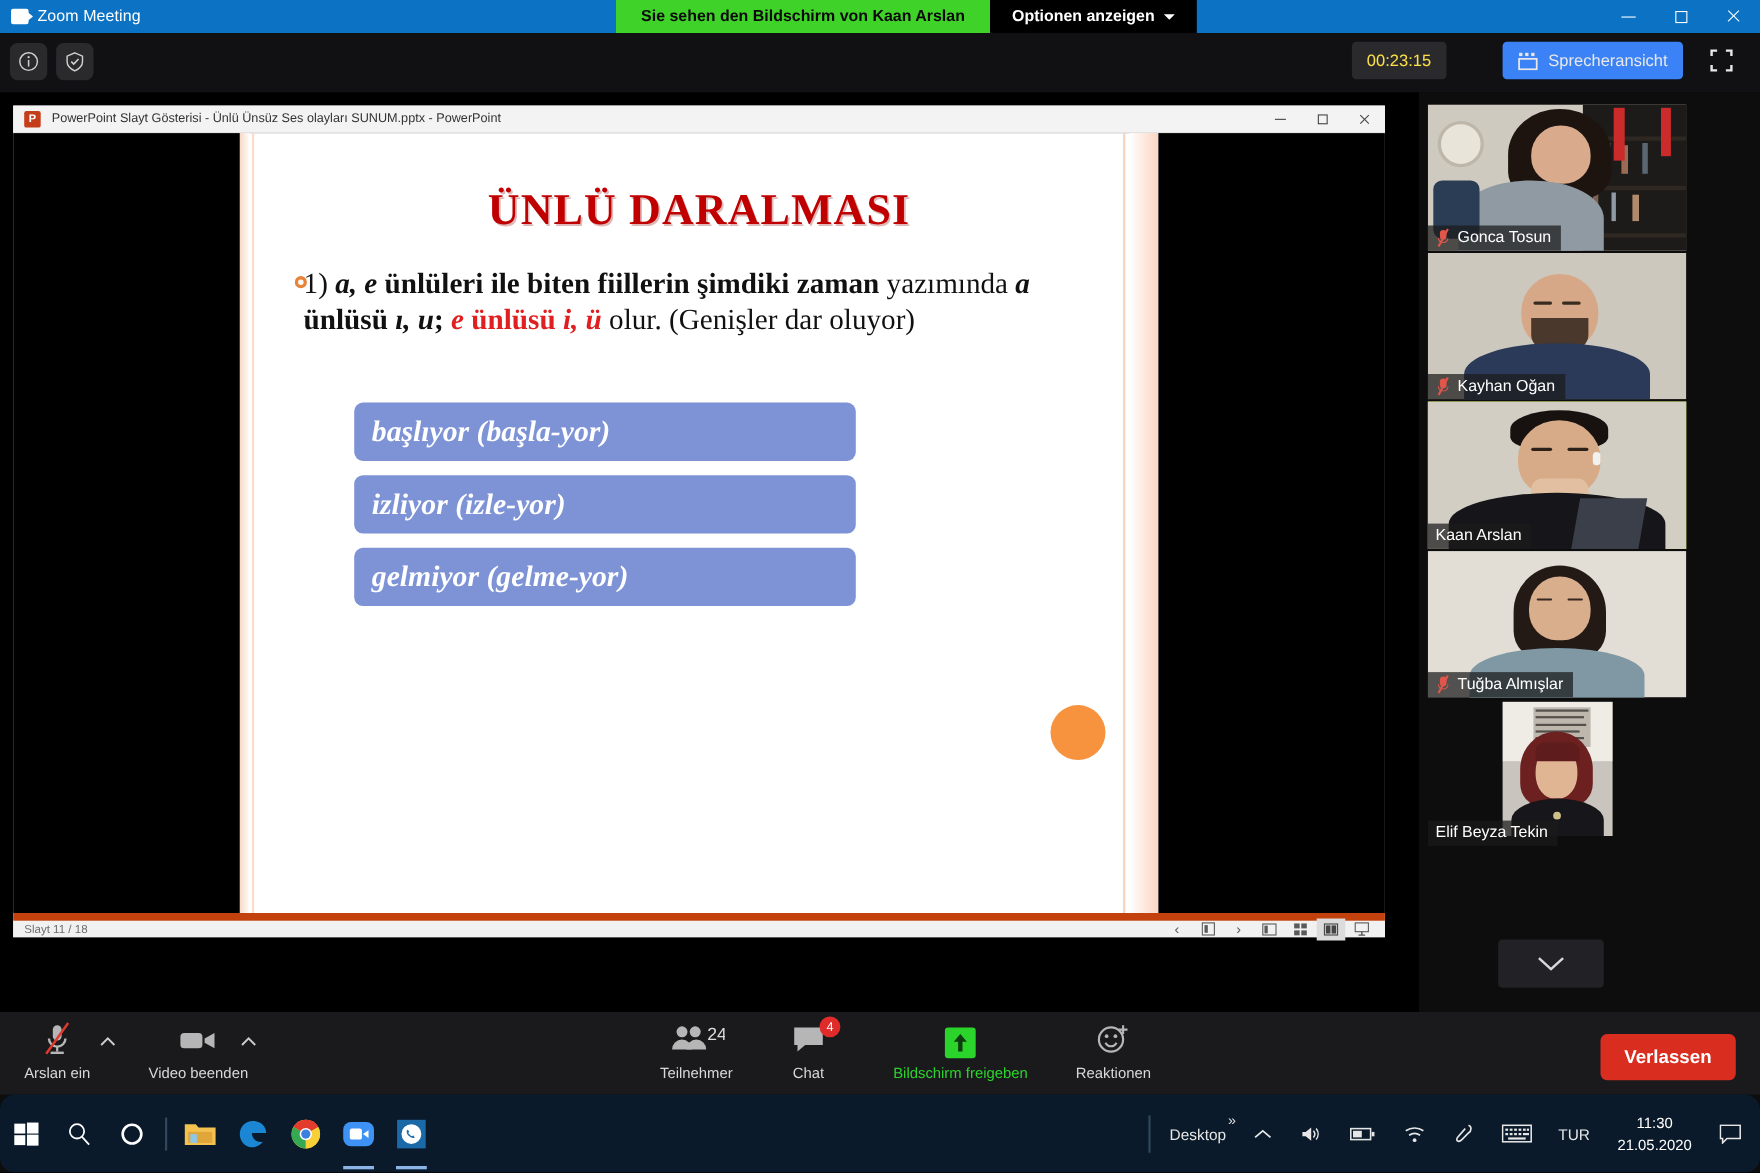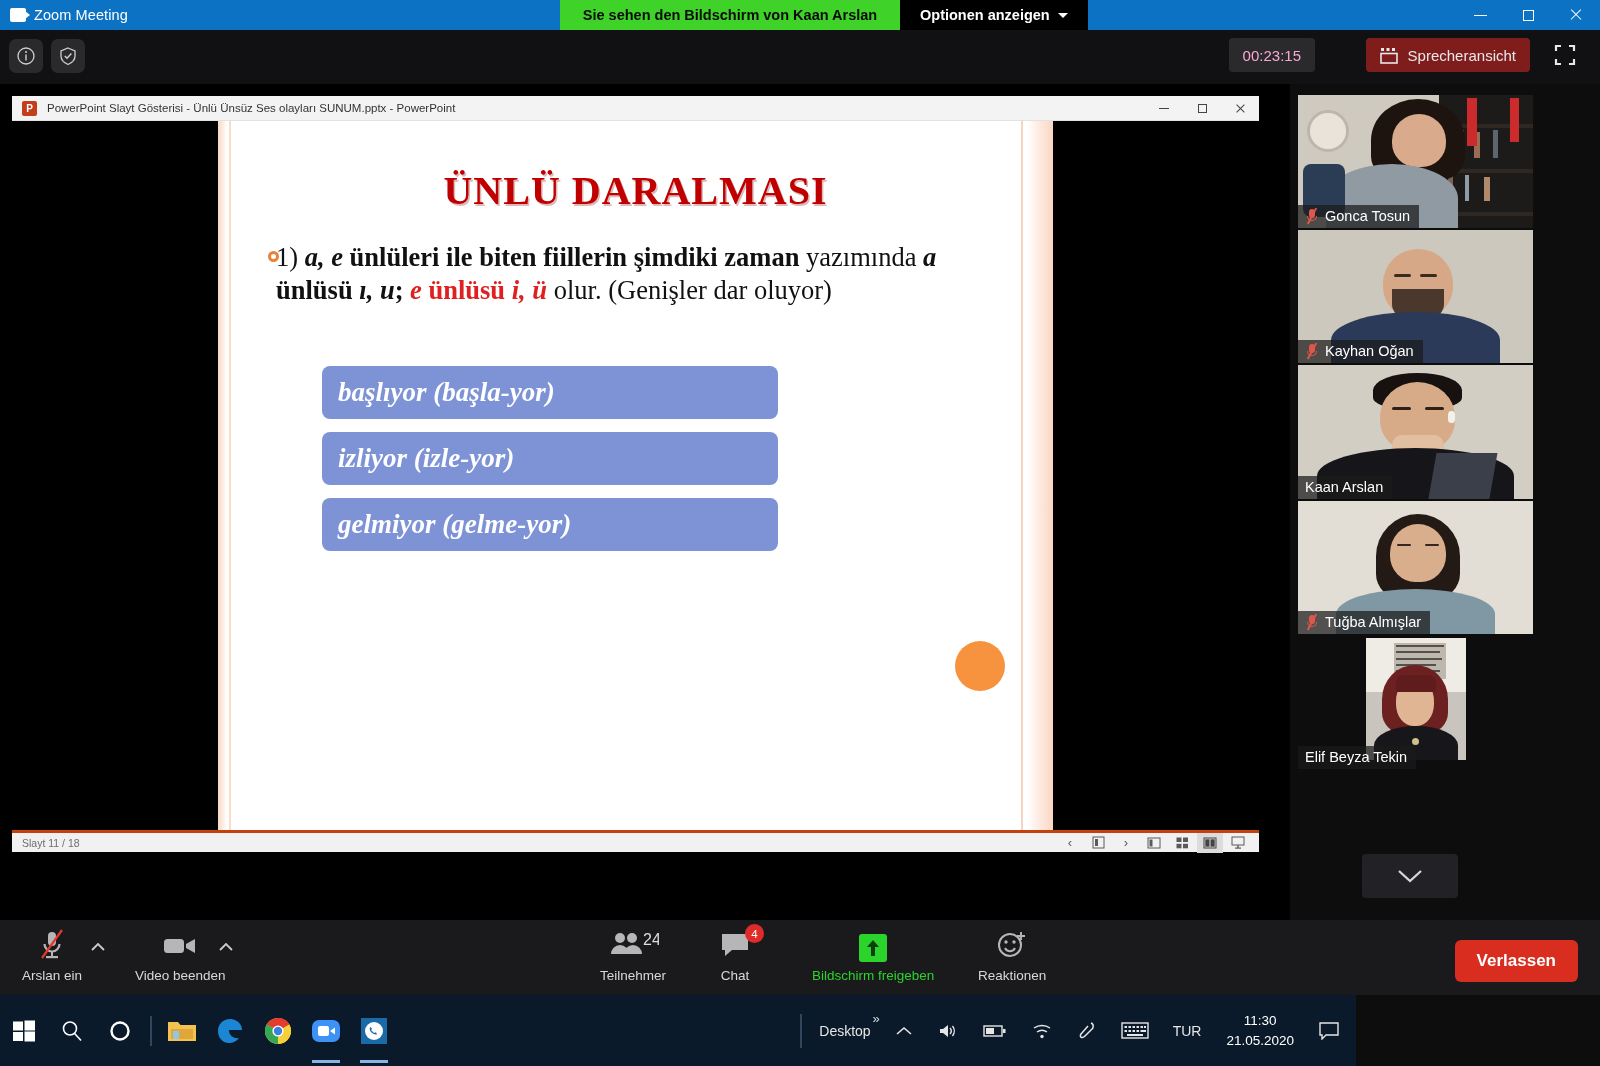--- a/index.html
+++ b/index.html
@@ -51,24 +51,24 @@
   .circle-btn {
     position: absolute; width: 34px; height: 34px; border-radius: 7px; background: #2a2a2d;
     display: flex; align-items: center; justify-content: center;
   }
   .ico-info { left: 9px; top: 39px; }
   .ico-shield { left: 51px; top: 39px; }
 
   .timer-pill {
     position: absolute; right: 285px; top: 38px; height: 34px; background: #2a2a2d; border-radius: 4px;
     display: flex; align-items: center; justify-content: center; padding: 0 14px;
-    color: #f9a8d4; font-size: 15px;
+    color: #fde047; font-size: 15px;
   }
   .view-pill {
-    position: absolute; right: 70px; top: 38px; height: 34px; background: #7f1d1d; border-radius: 4px;
+    position: absolute; right: 70px; top: 38px; height: 34px; background: #3b82f6; border-radius: 4px;
     display: flex; align-items: center; gap: 9px; padding: 0 14px; color: #e8e8e8; font-size: 15px;
   }
   .fullscreen-btn { position: absolute; right: 18px; top: 38px; width: 34px; height: 34px; display: flex; align-items: center; justify-content: center; }
 
   
   .shared-screen { position: absolute; left: 0; top: 84px; width: 1290px; height: 836px; background: #000; }
 
   
   .ppt-window {
     position: absolute; left: 12px; top: 96px; width: 1247px; height: 756px;
@@ -125,21 +125,21 @@
 
   .example-list { position: absolute; left: 104px; top: 245px; width: 456px; }
   .example-box {
     height: 53px; margin-bottom: 13px; background: #7d93d6; border-radius: 8px;
     display: flex; align-items: center; padding-left: 16px;
     color: #fff; font-family: "Liberation Serif", serif; font-style: italic; font-weight: bold; font-size: 27px;
   }
   .annot-dot { position: absolute; left: 737px; top: 520px; width: 50px; height: 50px; border-radius: 50%; background: #f7923e; }
 
   .ppt-statusbar {
-    height: 22px; background: #f1f1f1; display: flex; align-items: center; border-top: 3px solid #c2410c;
+    height: 22px; background: #f1f1f1; display: flex; align-items: center; border-top: 7px solid #c2410c;
   }
   .ppt-status-text { font-size: 10.5px; color: #6d6d6d; padding-left: 10px; }
   .ppt-status-icons { margin-left: auto; display: flex; align-items: center; gap: 2px; padding-right: 8px; }
   .psi { width: 26px; height: 20px; display: flex; align-items: center; justify-content: center; color: #5a5a5a; font-size: 13px; }
   .psi.active { background: #dcdcdc; }
 
   
   .filmstrip { position: absolute; left: 1290px; top: 84px; width: 310px; height: 836px; background: #0d0d0d; }
   .tile { position: absolute; left: 8px; width: 235px; overflow: hidden; background: #222; }
   .tile.active { outline: 3px solid #d9ef4e; outline-offset: -3px; }
@@ -182,21 +182,21 @@
   .share-glyph {
     width: 28px; height: 28px; background: #2bd42b; border-radius: 3px; display: flex; align-items: center; justify-content: center;
   }
   .leave-btn {
     position: absolute; right: 22px; top: 20px; background: #d92d20; color: #fff; border: none;
     border-radius: 6px; padding: 11px 22px; font-size: 17px; font-weight: bold;
     font-family: "Liberation Sans", sans-serif; cursor: pointer;
   }
 
   
-  .taskbar { position: absolute; left: 0; top: 995px; width: 1356px; height: 71px; background: #0a1a2a; display: flex; align-items: center; }
+  .taskbar { position: absolute; left: 0; top: 995px; width: 1600px; height: 71px; background: #0a1a2a; display: flex; align-items: center; border-radius: 14px; }
   .tb-icon { width: 48px; height: 71px; display: flex; align-items: center; justify-content: center; position: relative; }
   .tb-icon.running::after { content:""; position:absolute; bottom:3px; left:10px; right:10px; height:3px; background:#8ab4e8; }
   .tb-sep { width: 2px; height: 30px; background: #31465c; margin: 0 6px; }
   .tray { margin-left: auto; display: flex; align-items: center; height: 71px; padding-right: 6px; gap: 2px; }
   .tray-item { height: 71px; display: flex; align-items: center; justify-content: center; padding: 0 11px; color: #e6e6e6; font-size: 14px; position: relative; }
   .clock { display: flex; flex-direction: column; align-items: center; justify-content: center; color: #fff; font-size: 13.5px; line-height: 1.45; padding: 0 12px; height: 71px; }
   .tray-vsep { width: 2px; height: 34px; background: #31465c; margin-right: 4px; }
 </style>
 </head>
 <body>

